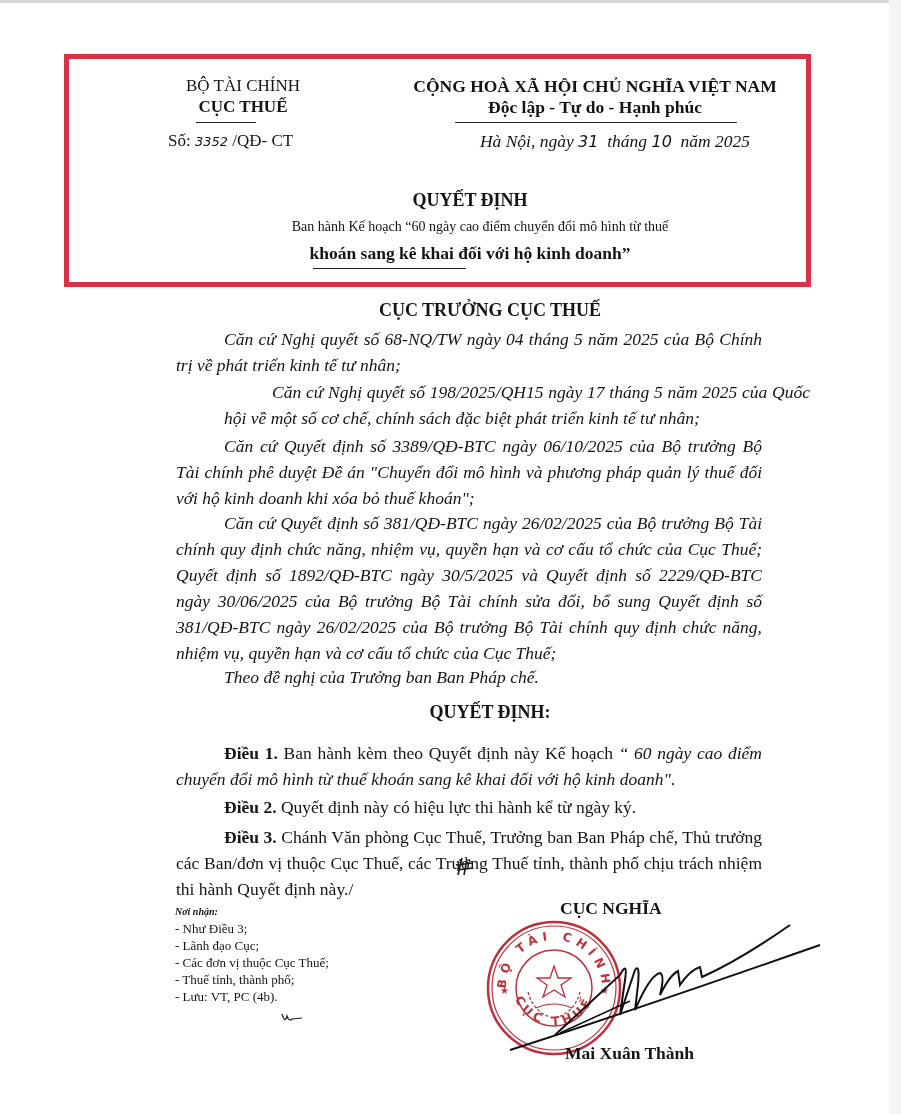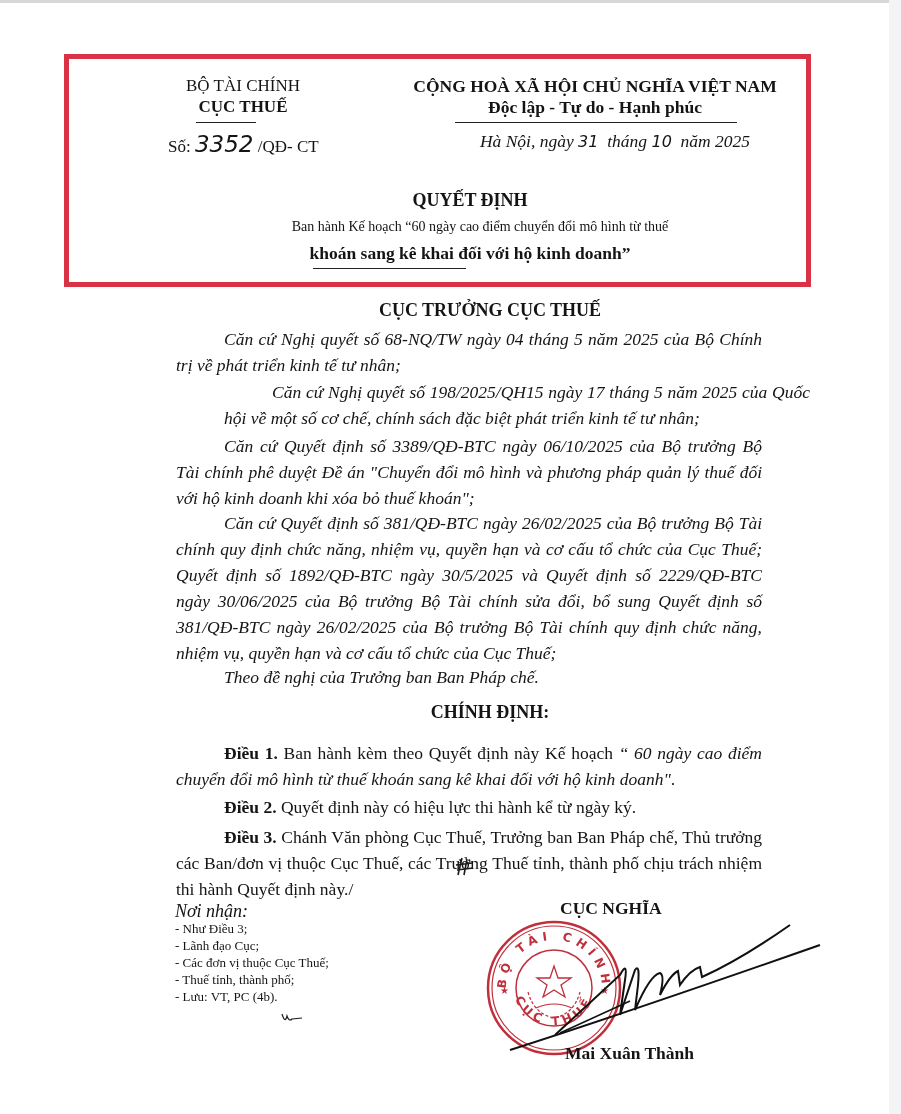--- a/index.html
+++ b/index.html
@@ -17,21 +17,21 @@
   }
   .abs { position: absolute; white-space: nowrap; }
   .center { text-align: center; }
   .b { font-weight: bold; }
   .i { font-style: italic; }
 
   .org1 { left: 150px; top: 76px; width: 186px; font-size: 17px; }
   .org2 { left: 150px; top: 97px; width: 186px; font-size: 17px; font-weight: bold; }
   .orgline { position: absolute; left: 196px; top: 122px; width: 60px; border-top: 1.5px solid #222; }
   .docno { left: 168px; top: 131px; font-size: 17px; }
-  .docno .hand { font-family: "DejaVu Sans", sans-serif; font-style: italic; font-size: 23px; text-align: center; }
+  .docno .hand { font-family: "DejaVu Sans", sans-serif; font-style: italic; font-size: 13px; text-align: center; }
 
   .nat1 { left: 400px; top: 76px; width: 390px; font-size: 17.5px; font-weight: bold; }
   .nat2 { left: 400px; top: 97px; width: 390px; font-size: 17.5px; font-weight: bold; }
   .natline { position: absolute; left: 455px; top: 122px; width: 282px; border-top: 1.5px solid #222; }
   .date { left: 420px; top: 131px; width: 390px; font-size: 17.5px; font-style: italic; }
   .date .hand { font-family: "DejaVu Sans", sans-serif; font-size: 16px; }
 
   .qd-title { left: 150px; top: 190px; width: 640px; font-size: 18px; font-weight: bold; text-align: center; }
   .sub1 { left: 150px; top: 219px; width: 640px; font-size: 14px; font-weight: normal; padding-left: 20px; box-sizing: border-box; }
   .sub2 { left: 150px; top: 243px; width: 640px; font-size: 17.5px; font-weight: bold; }
@@ -42,21 +42,21 @@
   .para {
     position: absolute; left: 176px; width: 586px;
     font-size: 17.5px; line-height: 26px; text-align: justify;
     text-indent: 48px;
   }
   .para.i { font-style: italic; }
 
   .qd2 { left: 150px; top: 702px; width: 640px; font-size: 18px; font-weight: bold; padding-left: 40px; box-sizing: border-box; }
 
   .recv { position: absolute; left: 175px; top: 903px; font-size: 13px; line-height: 17px; }
-  .recv .h { font-weight: normal; font-style: italic; font-size: 18px; }
+  .recv .h { font-weight: bold; font-style: italic; font-size: 10px; }
   .recv-item { display: block; }
 
   .sign-title { left: 560px; top: 898px; font-size: 17.5px; font-weight: bold; }
   .sign-name { left: 565px; top: 1043px; font-size: 17.5px; font-weight: bold; }
   .stamp { position: absolute; left: 484px; top: 918px; width: 140px; height: 140px; }
   .signature { position: absolute; left: 500px; top: 905px; width: 330px; height: 150px; }
   .initial1 { position: absolute; left: 454px; top: 855px; width: 22px; height: 22px; }
   .initial2 { position: absolute; left: 280px; top: 1010px; width: 24px; height: 16px; }
 </style>
 </head>
@@ -87,21 +87,21 @@
 <div class="subline"></div>
 
 <div class="abs cuc-truong-head center">CỤC TRƯỞNG CỤC THUẾ</div>
 
 <div class="para i" style="top:326px;">Căn cứ Nghị quyết số 68-NQ/TW ngày 04 tháng 5 năm 2025 của Bộ Chính trị về phát triển kinh tế tư nhân;</div>
 <div class="para i" style="top:379px;margin-left:48px;">Căn cứ Nghị quyết số 198/2025/QH15 ngày 17 tháng 5 năm 2025 của Quốc hội về một số cơ chế, chính sách đặc biệt phát triển kinh tế tư nhân;</div>
 <div class="para i" style="top:433px;">Căn cứ Quyết định số 3389/QĐ-BTC ngày 06/10/2025 của Bộ trưởng Bộ Tài chính phê duyệt Đề án "Chuyển đổi mô hình và phương pháp quản lý thuế đối với hộ kinh doanh khi xóa bỏ thuế khoán";</div>
 <div class="para i" style="top:510px;">Căn cứ Quyết định số 381/QĐ-BTC ngày 26/02/2025 của Bộ trưởng Bộ Tài chính quy định chức năng, nhiệm vụ, quyền hạn và cơ cấu tổ chức của Cục Thuế; Quyết định số 1892/QĐ-BTC ngày 30/5/2025 và Quyết định số 2229/QĐ-BTC ngày 30/06/2025 của Bộ trưởng Bộ Tài chính sửa đổi, bổ sung Quyết định số 381/QĐ-BTC ngày 26/02/2025 của Bộ trưởng Bộ Tài chính quy định chức năng, nhiệm vụ, quyền hạn và cơ cấu tổ chức của Cục Thuế;</div>
 <div class="para i" style="top:664px;">Theo đề nghị của Trưởng ban Ban Pháp chế.</div>
 
-<div class="abs qd2 center">CHÍNH ĐỊNH:</div>
+<div class="abs qd2 center">QUYẾT ĐỊNH:</div>
 
 <div class="para" style="top:740px;">
   <span class="b">Điều 1.</span><span> Ban hành kèm theo Quyết định này Kế hoạch </span><span class="i">“ 60 ngày cao điểm chuyển đổi mô hình từ thuế khoán sang kê khai đối với hộ kinh doanh"</span><span>.</span>
 </div>
 <div class="para" style="top:794px;">
   <span class="b">Điều 2.</span><span> Quyết định này có hiệu lực thi hành kể từ ngày ký.</span>
 </div>
 <div class="para" style="top:824px;">
   <span class="b">Điều 3.</span><span> Chánh Văn phòng Cục Thuế, Trưởng ban Ban Pháp chế, Thủ trưởng các Ban/đơn vị thuộc Cục Thuế, các Trưởng Thuế tỉnh, thành phố chịu trách nhiệm thi hành Quyết định này./</span>
 </div>

